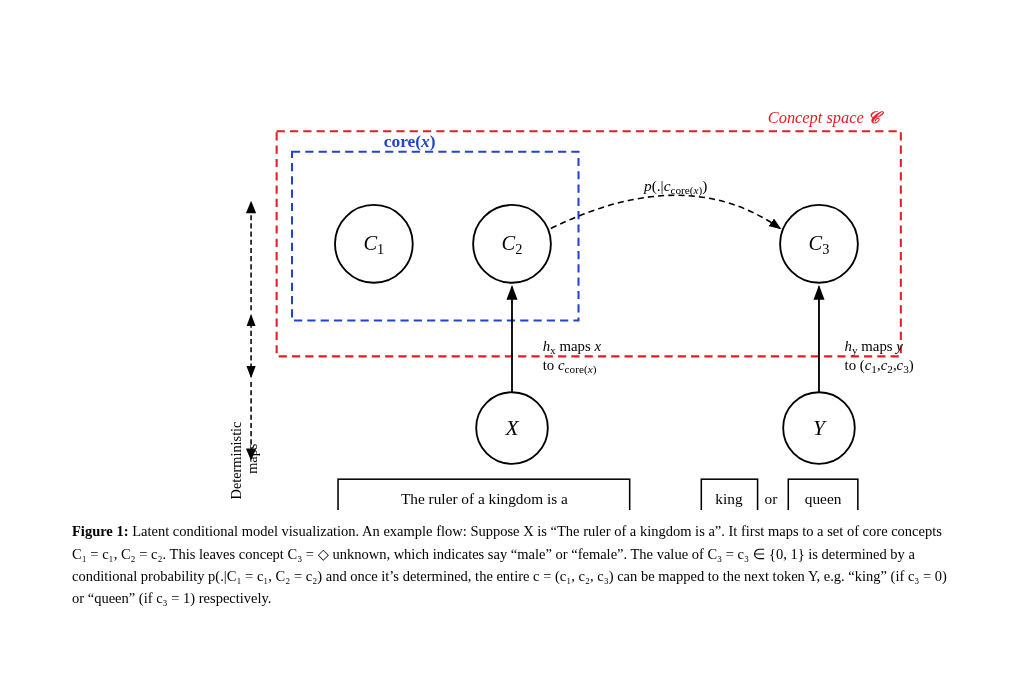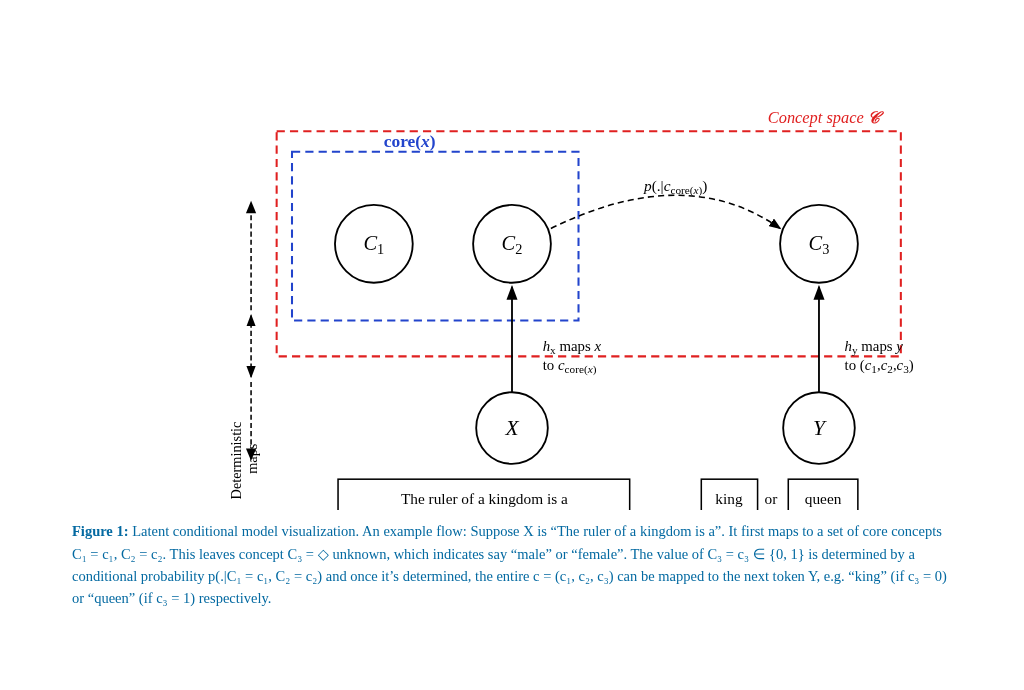--- a/index.html
+++ b/index.html
@@ -23,21 +23,21 @@
       height: 430px;
     }
     svg.diagram {
       width: 100%;
       height: 100%;
     }
     .caption {
       margin-top: 10px;
       font-size: 14.5px;
       line-height: 1.55;
-      color: #0369a1;
+      color: #000000;
     }
     .caption strong {
       font-weight: bold;
     }
   </style>
 </head>
 <body>
 
 <div class="container">
   <div class="diagram-area">

